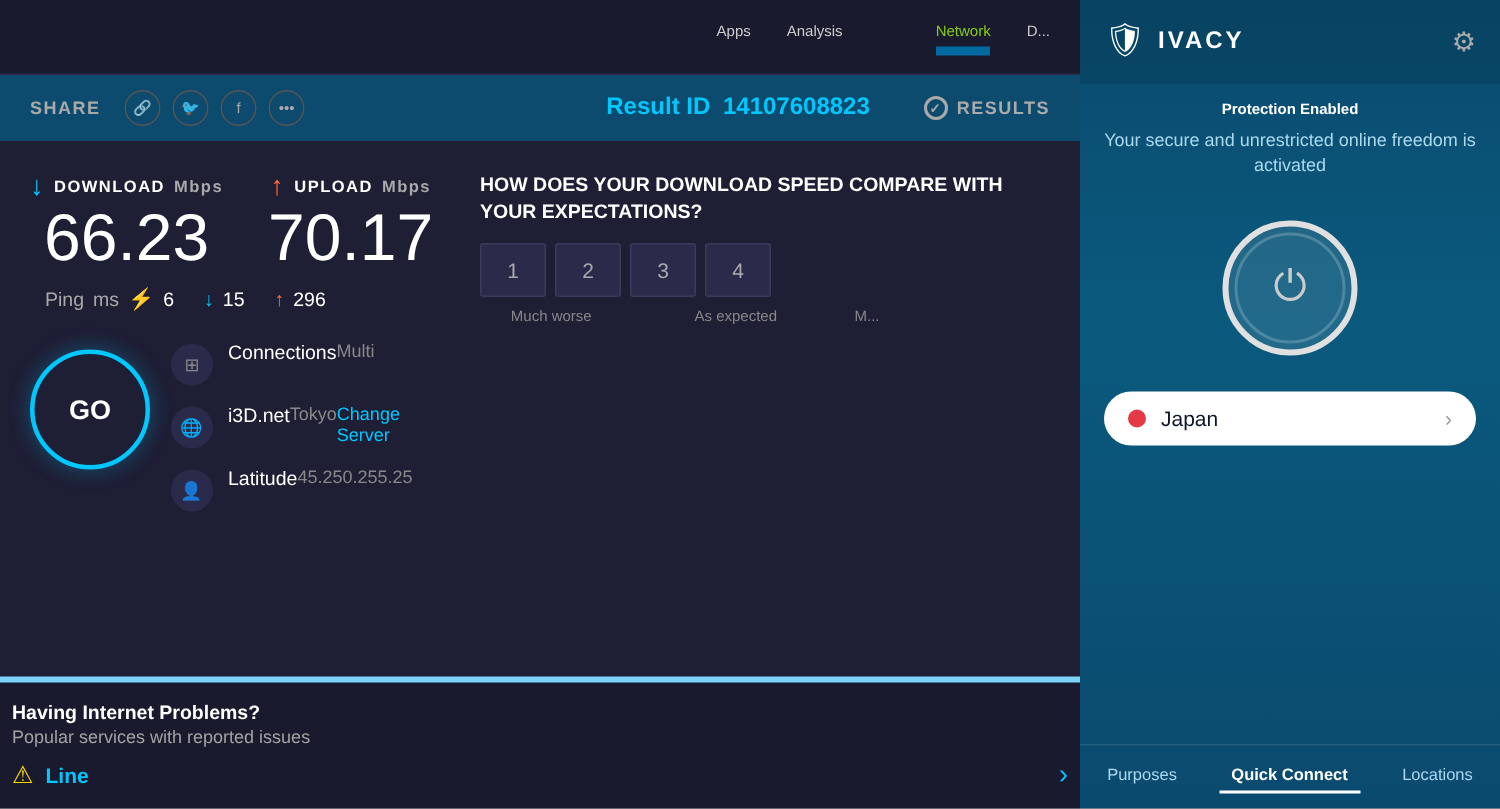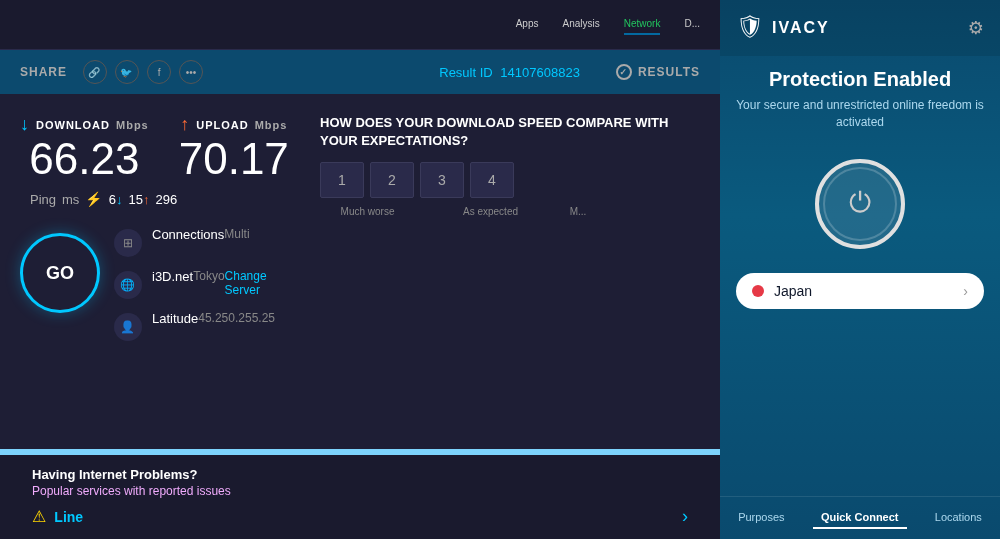--- a/index.html
+++ b/index.html
@@ -36,22 +36,23 @@
       display: flex;
       gap: 24px;
     }
     .nav-link {
       color: #ccc;
       font-size: 10px;
       cursor: pointer;
       padding: 4px 0;
     }
     .nav-link.active {
-      color: #22c55e;
-      border-bottom: 2px solid #0369a1;
+      color: #84cc16;
+      border-bottom: 6px solid #0369a1;
+      margin-left: 38px;
     }
 
     
     .share-bar {
       background: #0c4a6e;
       display: flex;
       align-items: center;
       padding: 8px 20px;
       gap: 16px;
       height: 44px;
@@ -73,22 +74,23 @@
       border: 1.5px solid #555;
       display: flex;
       align-items: center;
       justify-content: center;
       color: #aaa;
       font-size: 10px;
       cursor: pointer;
     }
     .result-id {
       color: #888;
-      font-size: 13px;
+      font-size: 16px;
       margin-left: auto;
+      font-weight: bold;
     }
     .result-id span {
       color: #00c8ff;
       cursor: pointer;
     }
     .results-btn {
       display: flex;
       align-items: center;
       gap: 6px;
       color: #aaa;
@@ -163,20 +165,21 @@
     }
     .arrow-up {
       color: #ff6b35;
       font-size: 18px;
     }
 
     
     .ping-row {
       display: flex;
       align-items: center;
+      gap: 20px;
       margin-bottom: 16px;
       padding-left: 10px;
     }
     .ping-item {
       display: flex;
       align-items: center;
       gap: 6px;
       color: #aaa;
       font-size: 13px;
     }
@@ -300,32 +303,32 @@
       color: #888;
       font-size: 10px;
       text-align: center;
     }
     .rating-label-text.wide {
       width: 95px;
     }
 
     
     .bottom-section {
-      padding: 12px 32px;
+      padding: 12px 8px;
       background: #1a1a2e;
-      border-top: 6px solid #7dd3fc;
+      border-top: 4px solid #7dd3fc;
     }
     .internet-problems {
       color: #fff;
       font-size: 13px;
       font-weight: bold;
       margin-bottom: 2px;
     }
     .internet-sub {
-      color: #f0abfc;
+      color: #a3a3a3;
       font-size: 12px;
       margin-bottom: 8px;
     }
     .line-item {
       display: flex;
       align-items: center;
       gap: 8px;
     }
     .warning-icon {
       color: #ffd700;
@@ -384,21 +387,21 @@
       cursor: pointer;
     }
 
     
     .protection-status {
       text-align: center;
       padding: 12px 16px;
     }
     .protection-title {
       color: #fff;
-      font-size: 20px;
+      font-size: 10px;
       font-weight: bold;
       margin-bottom: 6px;
     }
     .protection-desc {
       color: #acd8ee;
       font-size: 12px;
       line-height: 1.4;
     }
 
     

